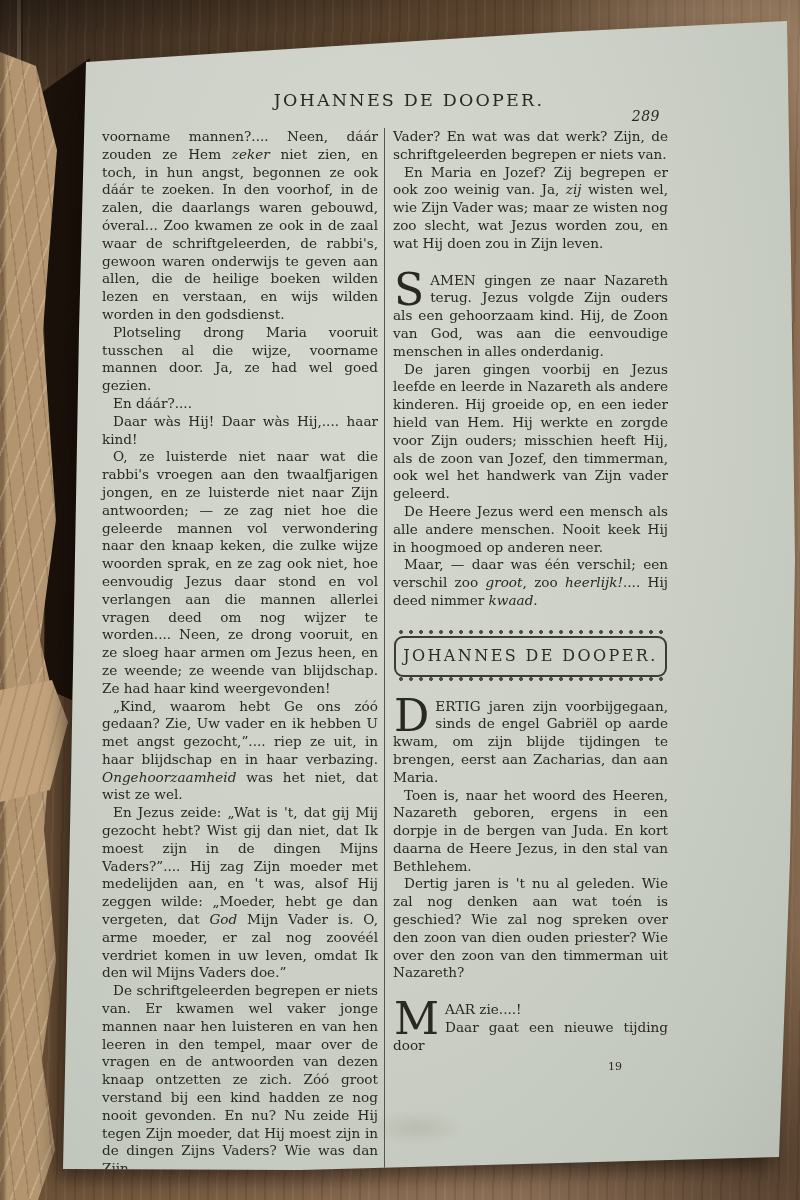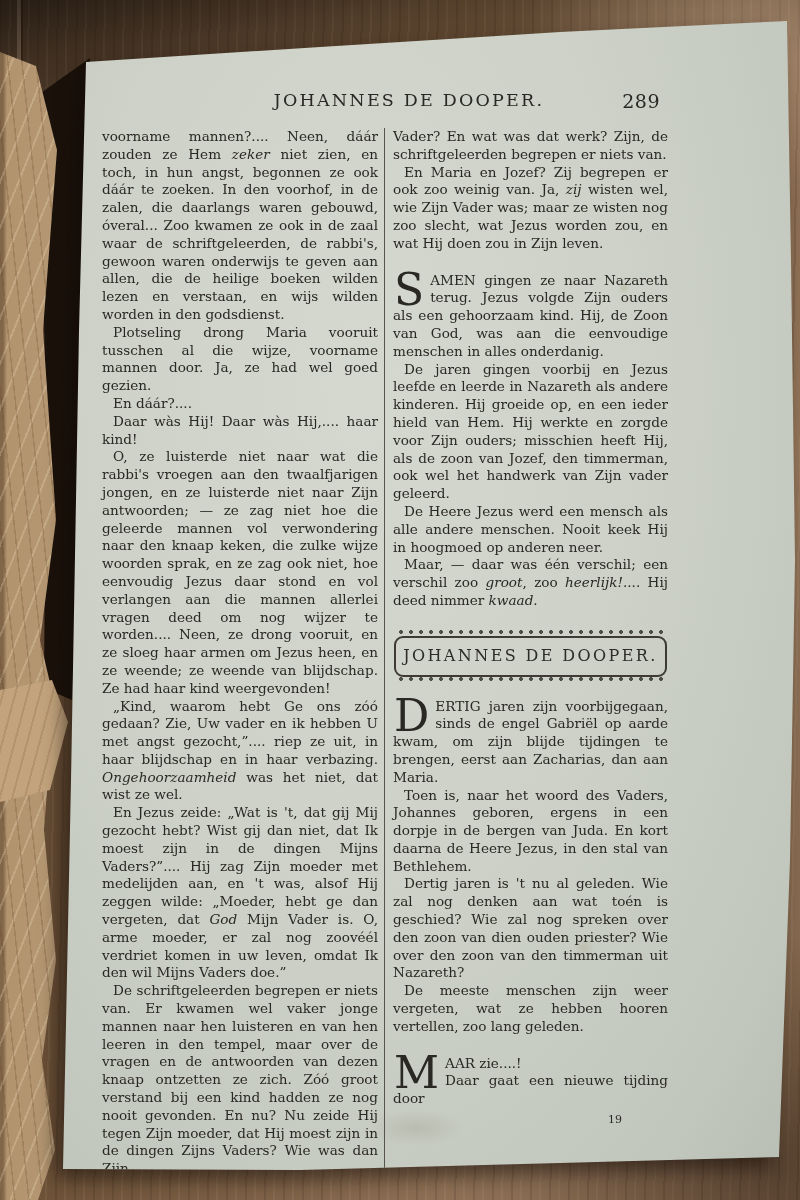--- a/index.html
+++ b/index.html
@@ -48,21 +48,21 @@
       radial-gradient(circle 7px at 30% 47%, rgba(122,100,68,.22), transparent 70%),
       radial-gradient(circle 16px at 73% 79%, rgba(140,118,84,.17), transparent 70%),
       radial-gradient(ellipse 70px 26px at 52% 94%, rgba(118,108,88,.16), transparent 70%),
       radial-gradient(ellipse at 45% 32%, #d5d8cf 0%, var(--paper) 45%, #c2c7bd 82%, #b7bcb2 100%);
     clip-path:polygon(86px 62px, 320px 47px, 560px 32px, 787px 21px, 791px 260px, 795px 560px, 790px 860px, 779px 1157px, 560px 1163px, 300px 1170px, 63px 1169px, 71px 780px, 79px 330px);border-radius:7px;}
 
   
   .content{position:absolute;left:102px;top:90px;width:566px;color:var(--ink);}
   .header-row{position:relative;height:24px;}
   .rh-title{display:block;text-align:center;transform:translateX(24px);font-size:17.5px;letter-spacing:2.2px;white-space:nowrap;}
-  .rh-num{position:absolute;right:8px;top:0;font-size:19px;letter-spacing:.5px;}
+  .rh-num{position:absolute;right:8px;top:18px;font-size:14px;letter-spacing:.5px;font-style:italic;}
   .cols{display:flex;margin-top:14px;}
   .col{font-size:13.6px;line-height:17.8px;text-align:justify;}
   .col-l{width:283px;padding-right:6px;border-right:1px solid var(--column-rule);}
   .col-r{width:283px;padding-left:8px;}
   .col p{margin:0;text-indent:11px;}
   .col p.ni{text-indent:0;}
   .col p.mt{margin-top:19px;}
   .cap{float:left;font-size:44px;line-height:32px;padding:2px 6px 0 1px;}
   .hbox-wrap{margin:16px 1px 13px;}
   .lace{height:8px;margin:0 3px;opacity:.78;
@@ -106,23 +106,22 @@
               <p class="ni mt"><span class="cap">S</span>AMEN gingen ze naar Nazareth terug. Jezus volgde Zijn ouders als een gehoorzaam kind. Hij, de Zoon van God, was aan die eenvoudige menschen in alles onderdanig.</p>
               <p class="">De jaren gingen voorbij en Jezus leefde en leerde in Nazareth als andere kinderen. Hij groeide op, en een ieder hield van Hem. Hij werkte en zorgde voor Zijn ouders; misschien heeft Hij, als de zoon van Jozef, den timmerman, ook wel het handwerk van Zijn vader geleerd.</p>
               <p class="">De Heere Jezus werd een mensch als alle andere menschen. Nooit keek Hij in hoogmoed op anderen neer.</p>
               <p class="">Maar, — daar was één verschil; een verschil zoo <i>groot</i>, zoo <i>heerlijk!</i>.... Hij deed nimmer <i>kwaad</i>.</p>
               <div class="hbox-wrap">
                 <div class="lace top"></div>
                 <div class="hbox">JOHANNES DE DOOPER.</div>
                 <div class="lace"></div>
               </div>
               <p class="ni"><span class="cap">D</span>ERTIG jaren zijn voorbijgegaan, sinds de engel Gabriël op aarde kwam, om zijn blijde tijdingen te brengen, eerst aan Zacharias, dan aan Maria.</p>
-              <p class="">Toen is, naar het woord des Vaders, Johannes geboren, ergens in een dorpje in de bergen van Juda. En kort daarna de Heere Jezus, in den stal van Bethlehem.</p>
+              <p class="">Toen is, naar het woord des Heeren, Nazareth geboren, ergens in een dorpje in de bergen van Juda. En kort daarna de Heere Jezus, in den stal van Bethlehem.</p>
               <p class="">Dertig jaren is 't nu al geleden. Wie zal nog denken aan wat toén is geschied? Wie zal nog spreken over den zoon van dien ouden priester? Wie over den zoon van den timmerman uit Nazareth?</p>
-              <p class="">De meeste menschen zijn weer vergeten, wat ze hebben hooren vertellen, zoo lang geleden.</p>
               <p class="ni mt"><span class="cap">M</span>AAR zie....!<br>Daar gaat een nieuwe tijding door</p>
               <div class="sig">19</div>
             </div>
         </div>
       </div>
     </div>
   </div>
 </div>
 
 </body></html>

